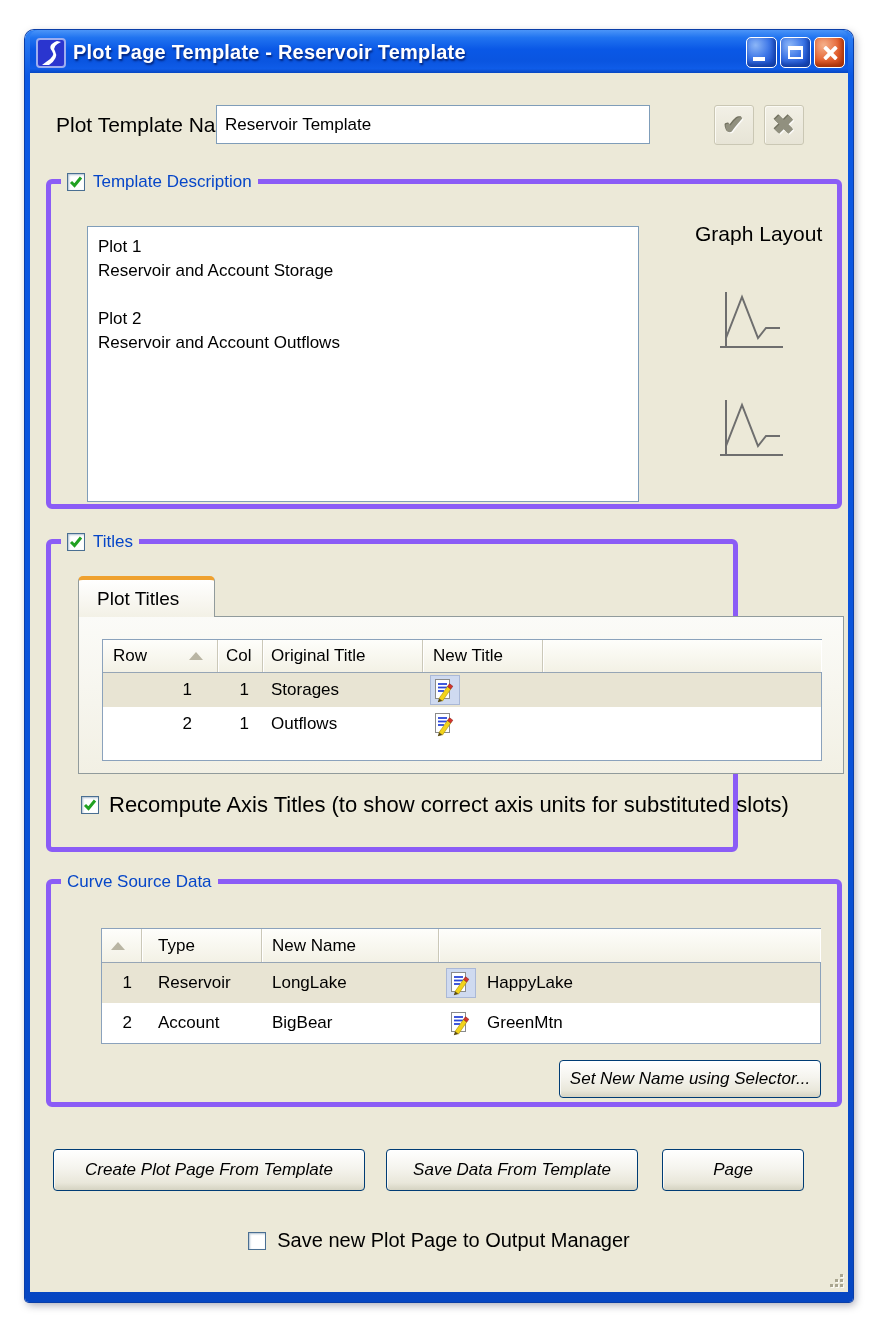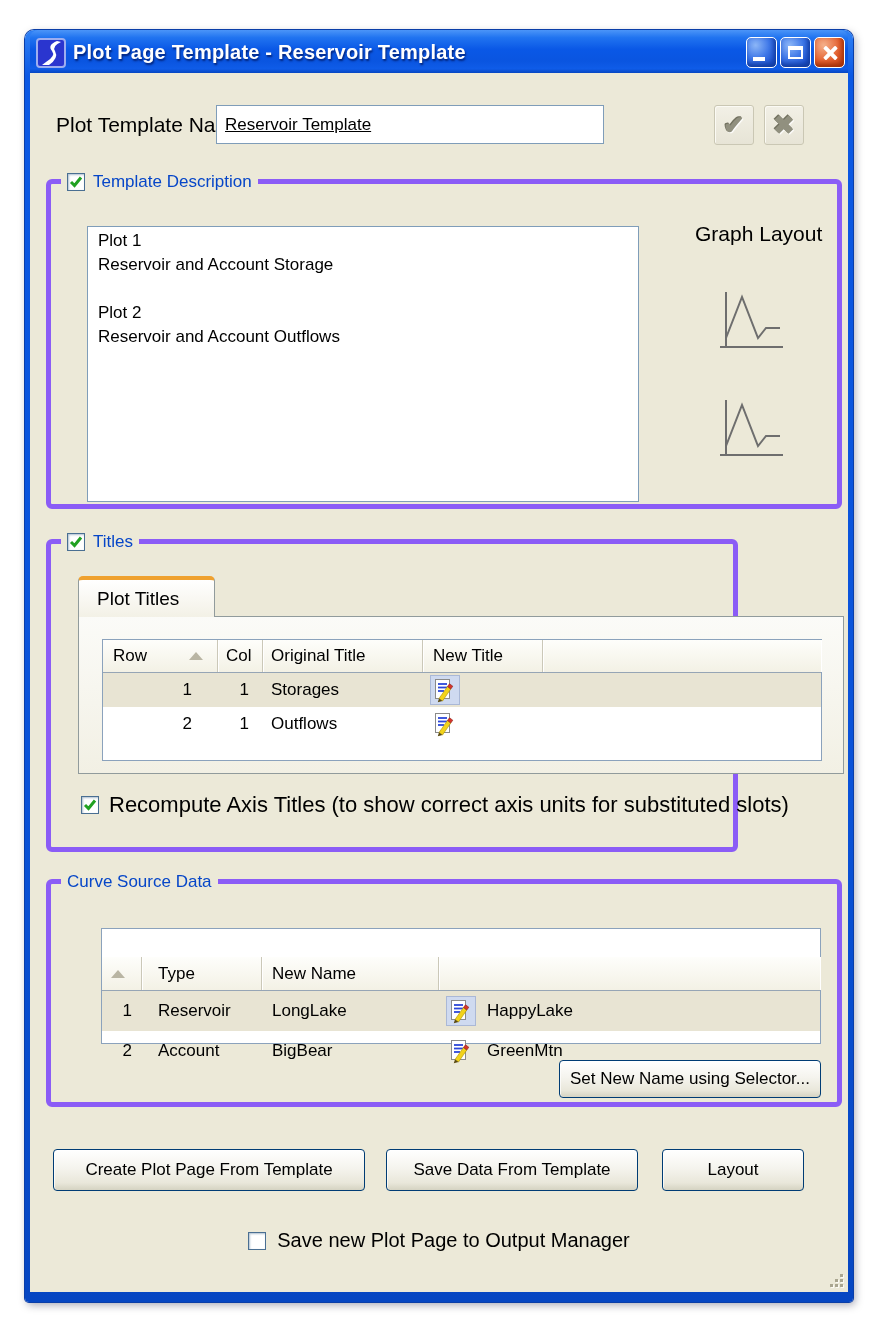--- a/index.html
+++ b/index.html
@@ -42,21 +42,21 @@
     font-family:"Liberation Sans",sans-serif; font-size:17px; padding:0 8px; color:#000; }
   .flatbtn { position:absolute; width:40px; height:40px; border:1px solid #cac7b4;
     border-radius:3px; background:linear-gradient(180deg,#f2f0e6,#e7e4d6);
     box-shadow:inset 1px 1px 0 #fbfaf4; display:flex; align-items:center; justify-content:center; }
   .flatbtn span { font-size:26px; font-weight:bold; color:#91907f;
     text-shadow:-1px -1px 0 #71705f, 1px 1px 1px #ffffff; line-height:1; }
   .xpbtn { position:absolute; border:1px solid #003c74; border-radius:4px;
     background:linear-gradient(180deg,#ffffff 0%,#f5f4ee 45%,#e9e7da 82%,#d5d3c2 100%);
     box-shadow:inset 0 1px 0 #fff, inset 1px 0 0 rgba(255,255,255,.7);
     font-size:17px; display:flex; align-items:center; justify-content:center;
-    white-space:nowrap; cursor:default; }
+    white-space:nowrap; cursor:default;font-style:italic; }
   .group { position:absolute; border:5px solid #8b5cf6; border-radius:6px; }
   .legend { position:absolute; top:-12px; left:10px; background:#ece9d8;
     display:flex; align-items:center; gap:8px; padding:0 6px; }
   .grouptitle { font-size:17px; color:#0646c8; white-space:nowrap; }
   .cb { width:18px; height:18px; background:#fff; border:1px solid #4a6f92;
     box-shadow:inset 1px 1px 2px rgba(110,140,170,.55); display:flex;
     align-items:center; justify-content:center; flex:0 0 auto; }
 
   
   .tbl { position:absolute; background:#fff; border:1px solid #8ba2bc; font-size:17px; }
@@ -76,21 +76,21 @@
 
   
   .tab { position:absolute; border:1px solid #919b9c; border-bottom:none;
     border-radius:5px 5px 0 0; border-top:4px solid #efa12f;
     background:linear-gradient(180deg,#ffffff,#f3f1e6);
     display:flex; align-items:center; padding-left:18px; font-size:19px; z-index:2; }
   .tabpane { position:absolute; border:1px solid #919b9c;
     background:linear-gradient(180deg,#fbfbf8 0%,#f2f0e4 100%); }
 
   .ta { position:absolute; background:#fff; border:1px solid #7f9db9;
-    font-size:17px; line-height:24px; padding:2px 10px; }
+    font-size:17px; line-height:24px; padding:8px 10px; }
 
   .gicon { position:absolute; }
   .grip { position:absolute; right:3px; bottom:3px; }
 </style>
 </head>
 <body>
 <div class="stage">
 
 <div class="window">
 
@@ -109,21 +109,21 @@
           </div>
       <div class="tbtn red">
             <span class="glyph-x"></span>
           </div>
     </div>
   </div>
 
   <div class="client">
 
     <div class="lbl" style="left:26px; top:40px;">Plot Template Name:</div>
-    <input class="textinput" style="left: 186px; top: 32px; width: 388px; height: 39px; text-decoration: underline;" value="Reservoir Template">
+    <input class="textinput" style="left: 186px; top: 32px; width: 434px; height: 39px;" value="Reservoir Template">
     <div class="flatbtn" style="left:684px; top:32px;">
       <span>✔</span>
         </div>
     <div class="flatbtn" style="left:734px; top:32px;">
       <span>✖</span>
         </div>
 
     <div class="group" style="left:16px; top:106px; width:796px; height:330px;">
       <div class="legend">
         <div class="cb">
@@ -233,21 +233,21 @@
         <span style="font-size:22px; white-space:nowrap;">Recompute Axis Titles (to show correct axis units for substituted slots)</span>
       </div>
     </div>
 
     <div class="group" style="left:16px; top:806px; width:796px; height:228px;">
       <div class="legend">
         <span class="grouptitle">Curve Source Data</span>
       </div>
 
       <div class="tbl" style="left:50px; top:44px; width:720px; height:116px;">
-        <div class="thead" style="height:34px;margin-top:28px;">
+        <div class="thead" style="height:34px;">
           <div class="th" style="width:40px; padding-left:9px;">
             <span class="sort-up"></span>
               </div>
           <div class="th" style="width:120px; padding-left:16px;">
             <span>Type</span>
               </div>
           <div class="th" style="width:177px; padding-left:10px;">
             <span>New Name</span>
               </div>
           <div class="th" style="flex:1; border-right:none;"></div>
@@ -292,21 +292,21 @@
           </div>
           <div class="cell" style="flex:1;"></div>
         </div>
       </div>
 
       <div class="xpbtn" style="left:508px; top:176px; width:262px; height:38px;">Set New Name using Selector...</div>
     </div>
 
     <div class="xpbtn" style="left:23px; top:1076px; width:312px; height:42px;">Create Plot Page From Template</div>
     <div class="xpbtn" style="left:356px; top:1076px; width:252px; height:42px;">Save Data From Template</div>
-    <div class="xpbtn" style="left:632px; top:1076px; width:142px; height:42px;">Layout</div>
+    <div class="xpbtn" style="left:632px; top:1076px; width:142px; height:42px;">Page</div>
 
     <div style="position:absolute; left:0; top:1156px; width:100%; display:flex; justify-content:center; align-items:center; gap:11px;">
       <div class="cb"></div>
       <span style="font-size:20px; white-space:nowrap;">Save new Plot Page to Output Manager</span>
     </div>
 
     <svg class="grip" width="16" height="16">
       <rect x="12" y="2" width="3" height="3" fill="#fcfbf4"></rect>
           <rect x="11" y="1" width="3" height="3" fill="#aaa690"></rect>
       <rect x="7" y="7" width="3" height="3" fill="#fcfbf4"></rect>

